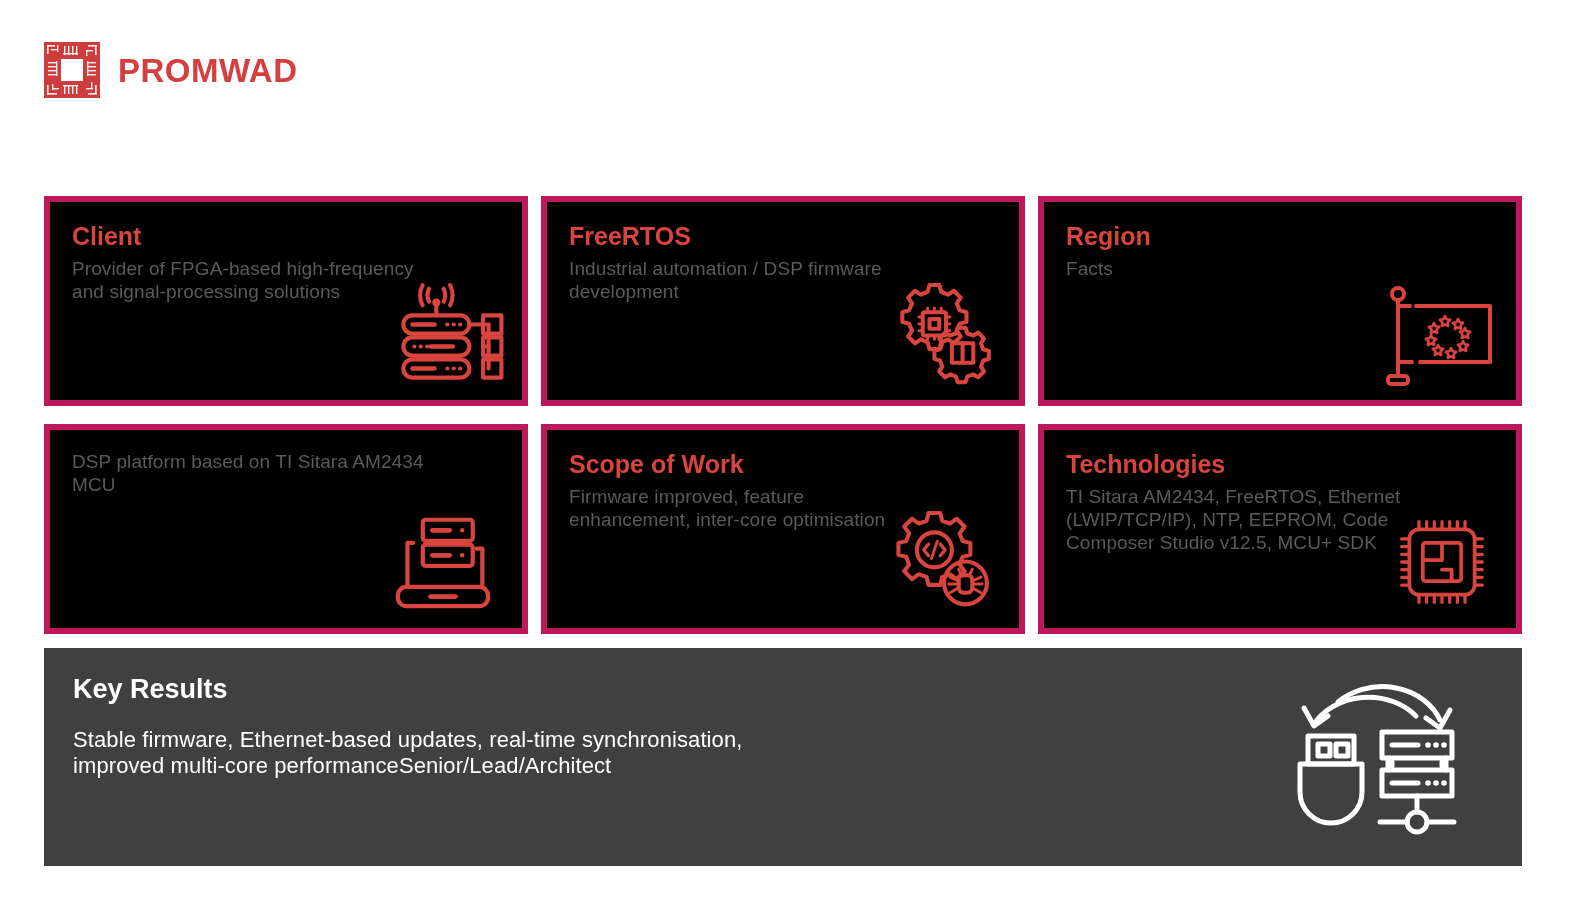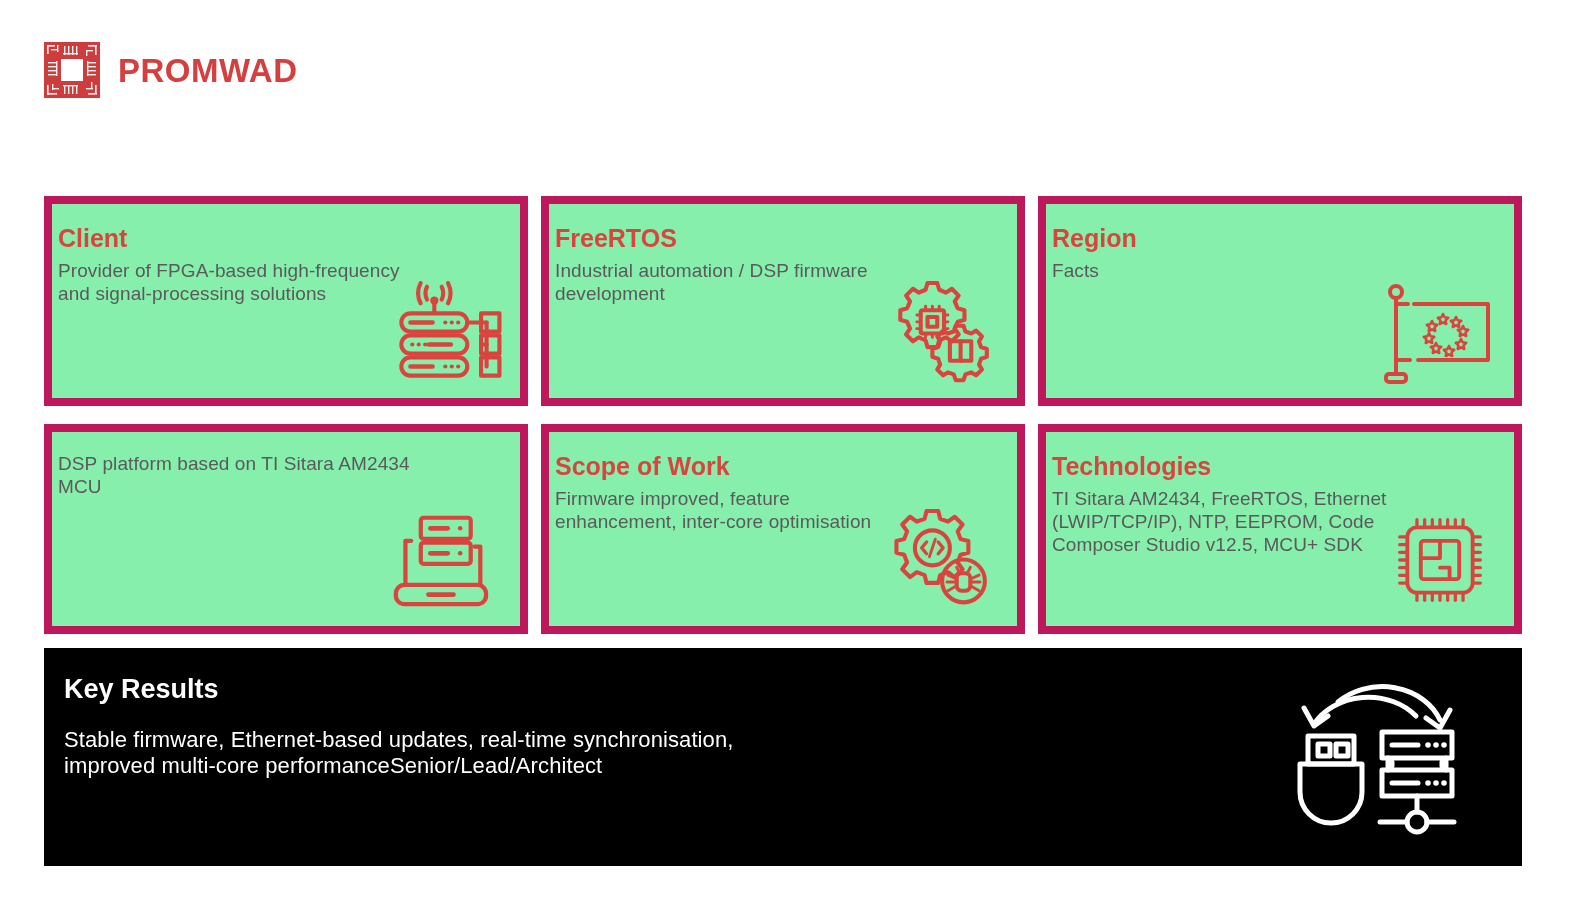--- a/index.html
+++ b/index.html
@@ -62,23 +62,23 @@
     width: 1478px;
     display: grid;
     grid-template-columns: repeat(3, 484px);
     grid-template-rows: 210px 210px;
     column-gap: 13px;
     row-gap: 18px;
   }
 
   .card {
     position: relative;
-    border: 8px solid #be185d;
-    background: #86efac;
-    padding: 20px 22px 16px 6px;
+    border: 6px solid #be185d;
+    background: #000000;
+    padding: 20px 22px 16px 22px;
     overflow: hidden;
   }
   .card-title {
     font-size: 25px;
     font-weight: bold;
     color: #D9453E;
     line-height: 1.15;
     margin-bottom: 6px;
   }
   .card-text {
@@ -100,22 +100,22 @@
   .card-icon.icon-chip   { right: 26px; bottom: 18px; width: 96px;  height: 96px; }
   .card-icon.icon-laptop { right: 30px; bottom: 18px; width: 100px; height: 96px; }
 
   
   .banner {
     position: absolute;
     left: 44px;
     top: 648px;
     width: 1478px;
     height: 218px;
-    background: #000000;
-    padding: 26px 20px;
+    background: #404040;
+    padding: 26px 29px;
   }
   .banner-title {
     font-size: 27px;
     font-weight: bold;
     color: #ffffff;
     line-height: 1.15;
     margin-bottom: 22px;
   }
   .banner-text {
     font-size: 22px;

